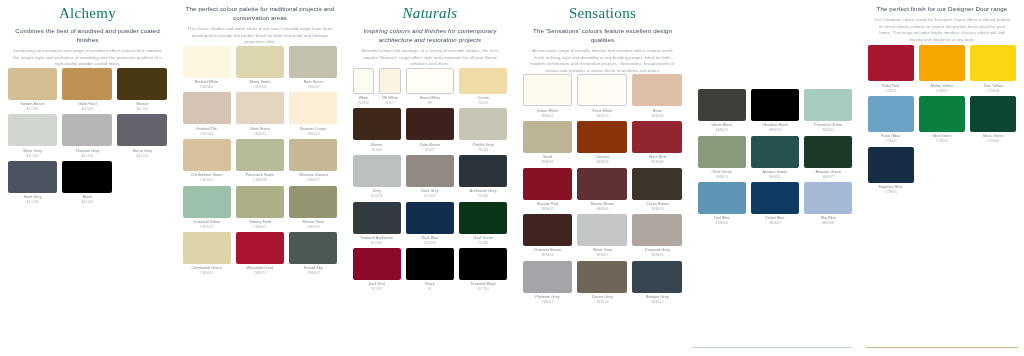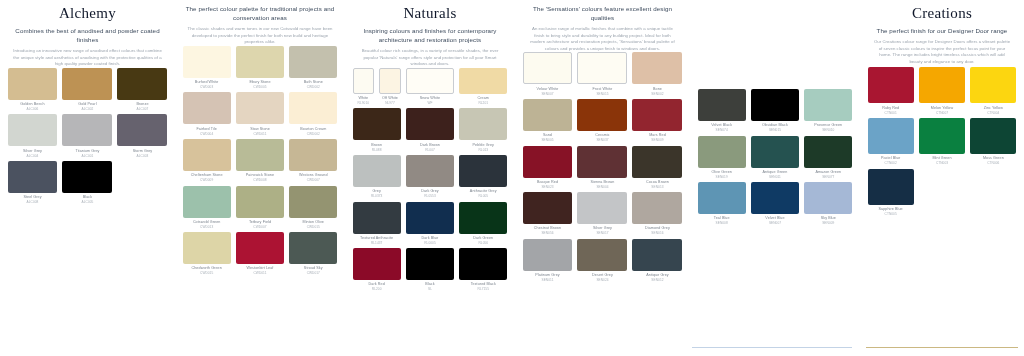--- a/index.html
+++ b/index.html
@@ -18,32 +18,32 @@
   }
   
   .column {
     height: 356px;
     position: relative;
     display: flex;
     flex-direction: column;
   }
   .col-alchemy    { width: 175px; }
   .col-cotswold   { width: 170px; }
-  .col-naturals   { width: 170px; }
+  .col-naturals   { width: 170px; font-style: italic; }
   .col-sensations { width: 175px; }
   .col-sensations2{ width: 170px; }
   .col-creations  { width: 164px; }
 
   
   .col-head { padding: 4px 8px 0 8px; text-align: center; }
   .range-title {
     font-family: "Liberation Serif", serif;
     font-size: 15px;
     font-weight: 400;
-    color: #0f172a;
+    color: #0f766e;
     letter-spacing: .3px;
     line-height: 19px;
     margin-bottom: 3px;
   }
   .range-sub {
     font-size: 6.2px;
     line-height: 9px;
     color: #3c4a5c;
     margin-bottom: 4px;
     letter-spacing: .1px;
@@ -351,20 +351,21 @@
         <div class="swatch">
           <div class="chip" style="background: rgb(0, 0, 0);"></div>
           <div class="sw-name">Textured Black</div>
           <div class="sw-code">RL7155</div>
         </div>
       </div>
   </div>
 
   <div class="column col-sensations">
     <div class="col-head">
+      <div class="range-title">Sensations</div>
       <div class="range-sub">The 'Sensations' colours feature excellent design qualities</div>
       <div class="range-desc">An exclusive range of metallic finishes that combine with a unique tactile finish to bring style and durability to any building project. Ideal for both modern architecture and restoration projects, 'Sensations' broad palette of colours and provides a unique finish to windows and doors.</div>
     </div>
     <div class="swatch-grid">
         <div class="swatch">
           <div class="chip bordered textured" style="background: rgb(253, 251, 240);"></div>
           <div class="sw-name">Velour White</div>
           <div class="sw-code">SEN007</div>
         </div>
         <div class="swatch">
@@ -485,21 +486,20 @@
         <div class="swatch">
           <div class="chip textured" style="background: rgb(165, 184, 214);"></div>
           <div class="sw-name">Sky Blue</div>
           <div class="sw-code">SEN009</div>
         </div>
       </div>
   </div>
 
   <div class="column col-creations">
     <div class="col-head">
-      <div class="range-title">Creations</div>
       <div class="range-sub">The perfect finish for our Designer Door range</div>
       <div class="range-desc">Our Creations colour range for Designer Doors offers a vibrant palette of seven classic colours to inspire the perfect focus point for your home. The range includes bright timeless classics which will add beauty and elegance to any door.</div>
     </div>
     <div class="swatch-grid grid-top-creations">
         <div class="swatch">
           <div class="chip" style="background: rgb(169, 22, 49);"></div>
           <div class="sw-name">Ruby Red</div>
           <div class="sw-code">CTN001</div>
         </div>
         <div class="swatch">

